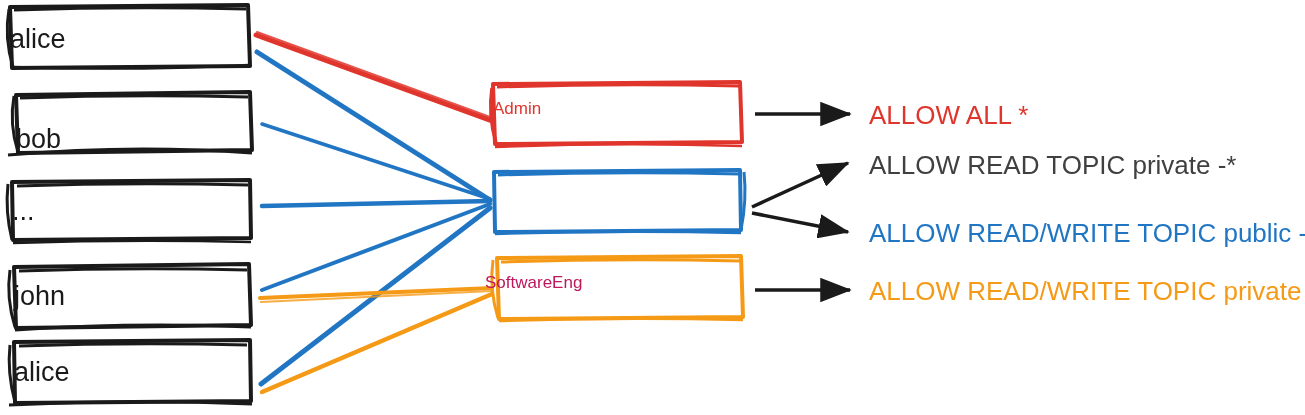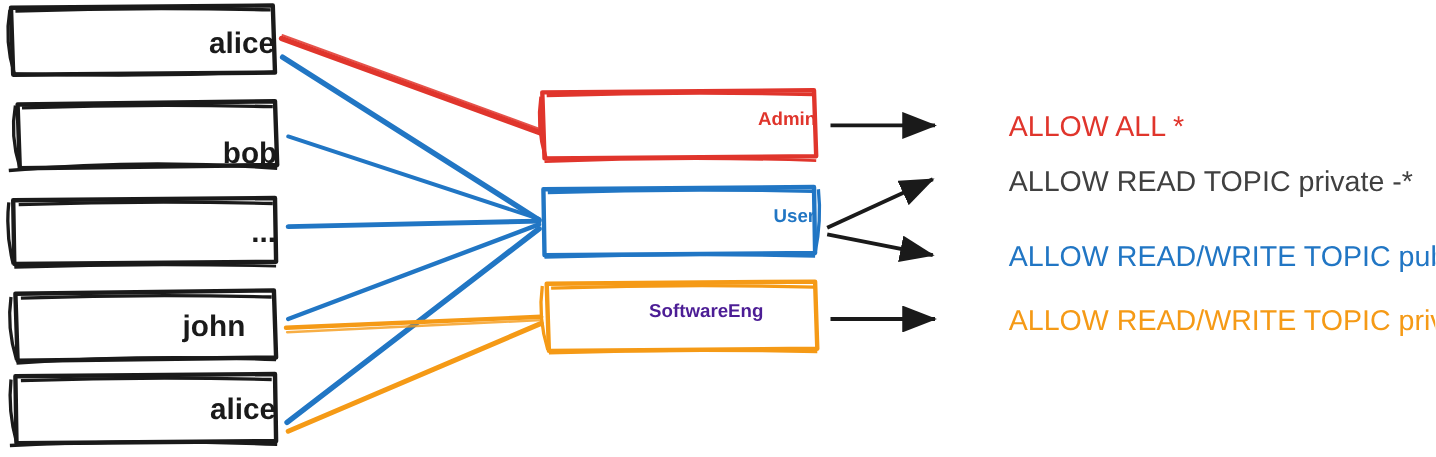--- a/index.html
+++ b/index.html
@@ -19,37 +19,35 @@
   }
   #diagram-svg {
     position: absolute;
     left: 0;
     top: 0;
     width: 1305px;
     height: 415px;
   }
   .node-label {
     position: absolute;
-    text-align: right;
+    text-align: left;
     white-space: nowrap;
     pointer-events: none;
-    font-weight: bold;
   }
   .user-node-label {
     font-size: 27px;
     color: #1a1a1a;
   }
   .role-node-label {
     font-size: 17px;
   }
   .perm-label {
     position: absolute;
     font-size: 26px;
     white-space: nowrap;
-    margin-left: 48px;
   }
 </style>
 </head>
 <body>
 
 <div id="diagram-root">
 
   <svg id="diagram-svg" viewBox="0 0 1305 415" xmlns="http://www.w3.org/2000/svg">
     <defs>
       <marker id="arrowhead-black" markerWidth="9" markerHeight="7" refX="8.5" refY="3.5" orient="auto" markerUnits="strokeWidth">
@@ -140,21 +138,20 @@
     <line x1="755" y1="290" x2="850" y2="290" stroke="#1a1a1a" stroke-width="3.5" marker-end="url(#arrowhead-black)"></line>
   </svg>
 
   <div class="node-label user-node-label" style="left:10px; top:24px; width:240px;">alice</div>
   <div class="node-label user-node-label" style="left:16px; top:124px; width:236px;">bob</div>
   <div class="node-label user-node-label" style="left:12px; top:196px; width:239px;">...</div>
   <div class="node-label user-node-label" style="left:14px; top:281px; width:209px;">john</div>
   <div class="node-label user-node-label" style="left:14px; top:357px; width:237px;">alice</div>
 
   <div class="node-label role-node-label" style="left:493px; top:99px; width:249px; color:#E0352C;">Admin</div>
-  <div class="node-label role-node-label" style="left:494px; top:187px; width:247px; color:#2176C4;">User</div>
-  <div class="node-label role-node-label" style="left:497px; top:273px; width:197px; color:#4c1d95;">SoftwareEng</div>
+  <div class="node-label role-node-label" style="left:485px; top:273px; width:197px; color:#be185d;">SoftwareEng</div>
 
   <div class="perm-label" style="left:869px; top:100px; color:#E0352C;">ALLOW ALL *</div>
   <div class="perm-label" style="left:869px; top:150px; color:#404040;">ALLOW READ TOPIC private -*</div>
   <div class="perm-label" style="left:869px; top:218px; color:#2176C4;">ALLOW READ/WRITE TOPIC public -*</div>
   <div class="perm-label" style="left:869px; top:276px; color:#F59A16;">ALLOW READ/WRITE TOPIC private -*</div>
 
 </div>
 
 </body></html>

